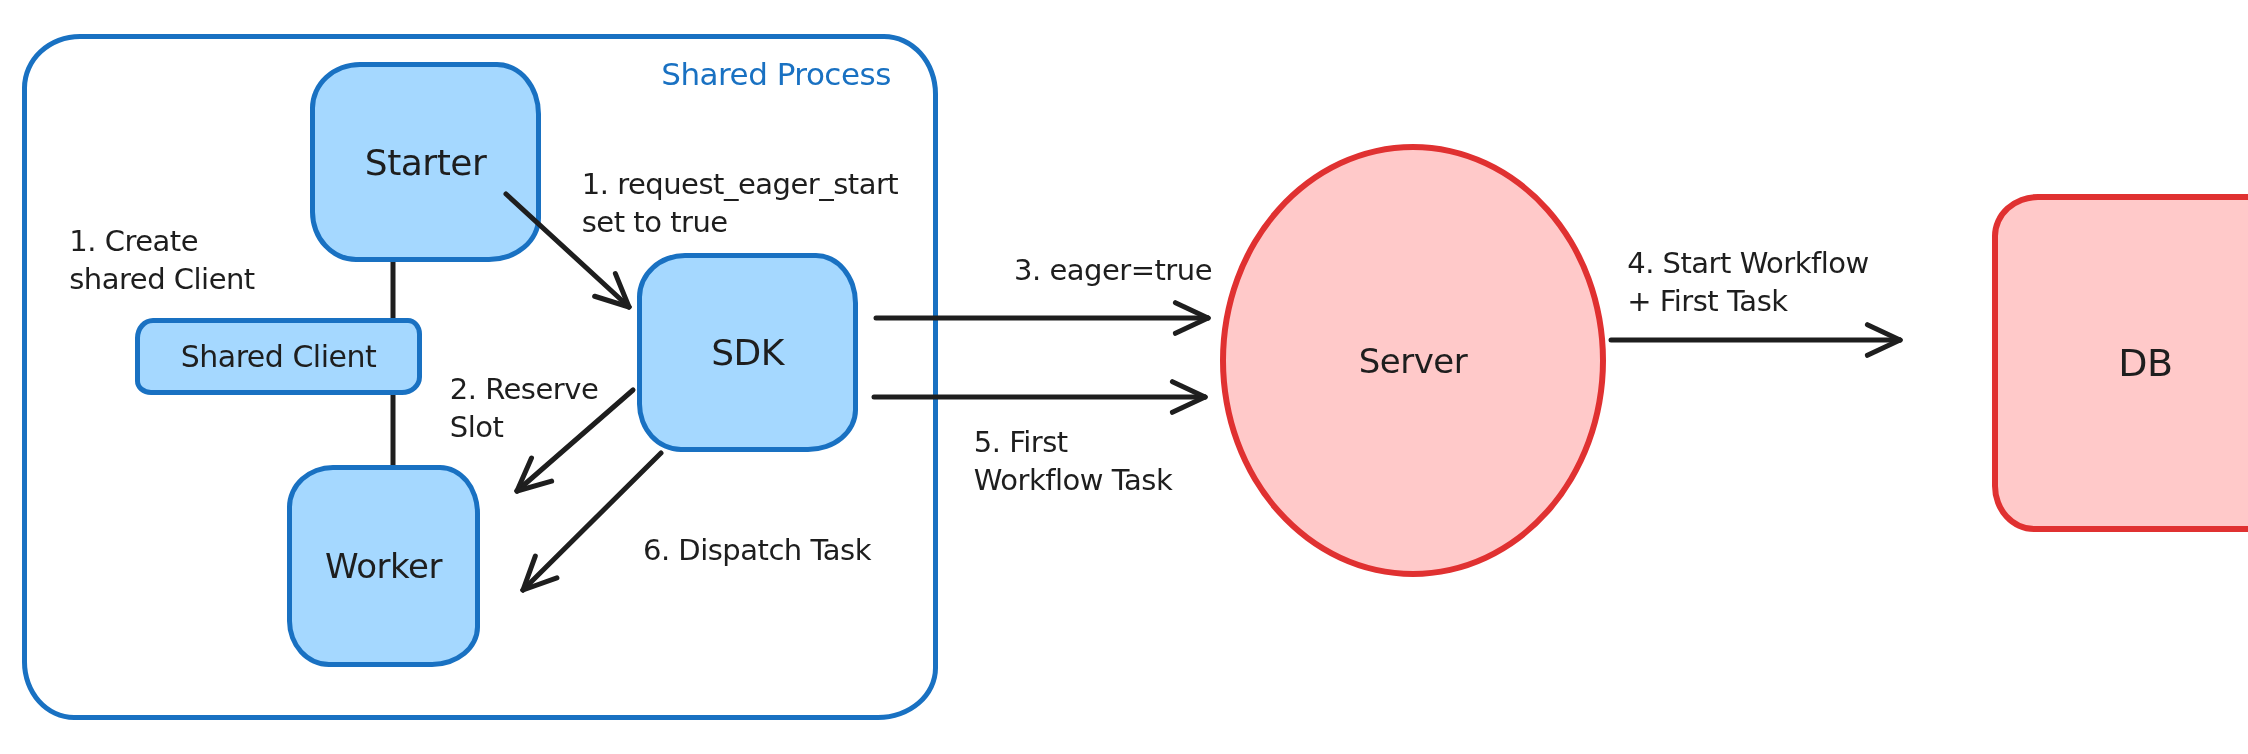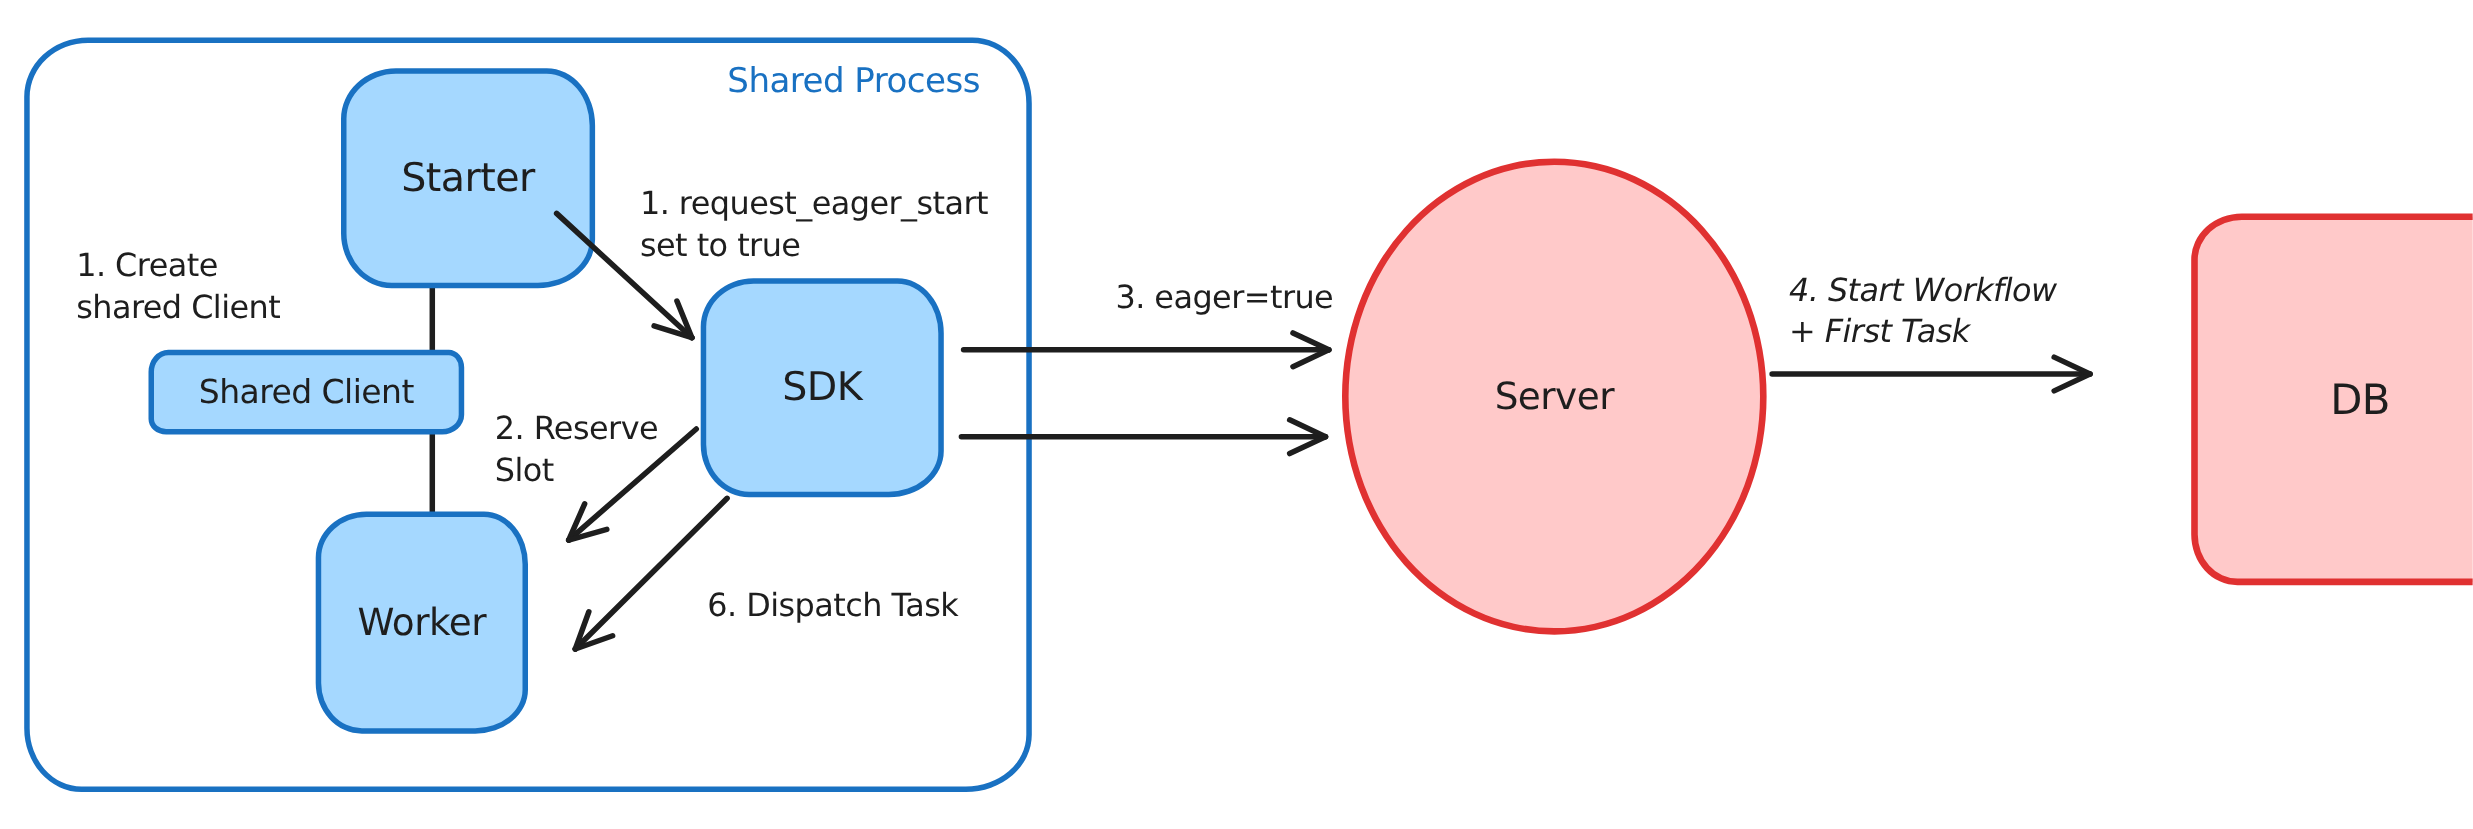--- a/index.html
+++ b/index.html
@@ -148,17 +148,19 @@
   <div class="lbl" style="left:740px;top:204px;">1. request_eager_start
 set to true</div>
 
   <div class="lbl" style="left:524px;top:409px;">2. Reserve
 Slot</div>
 
   <div class="lbl" style="left:757px;top:551px;">6. Dispatch Task</div>
 
   <div class="lbl" style="left:1073px;top:271px;margin-left:40px;">3. eager=true</div>
 
+  <div class="lbl" style="left:1073px;top:462px;">5. First
+Workflow Task</div>
 
-  <div class="lbl" style="left:1748px;top:283px;font-style:italic;">4. Start Workflow
+  <div class="lbl" style="left:1748px;top:283px;">4. Start Workflow
 + First Task</div>
 
 </div>
 
 </body></html>

